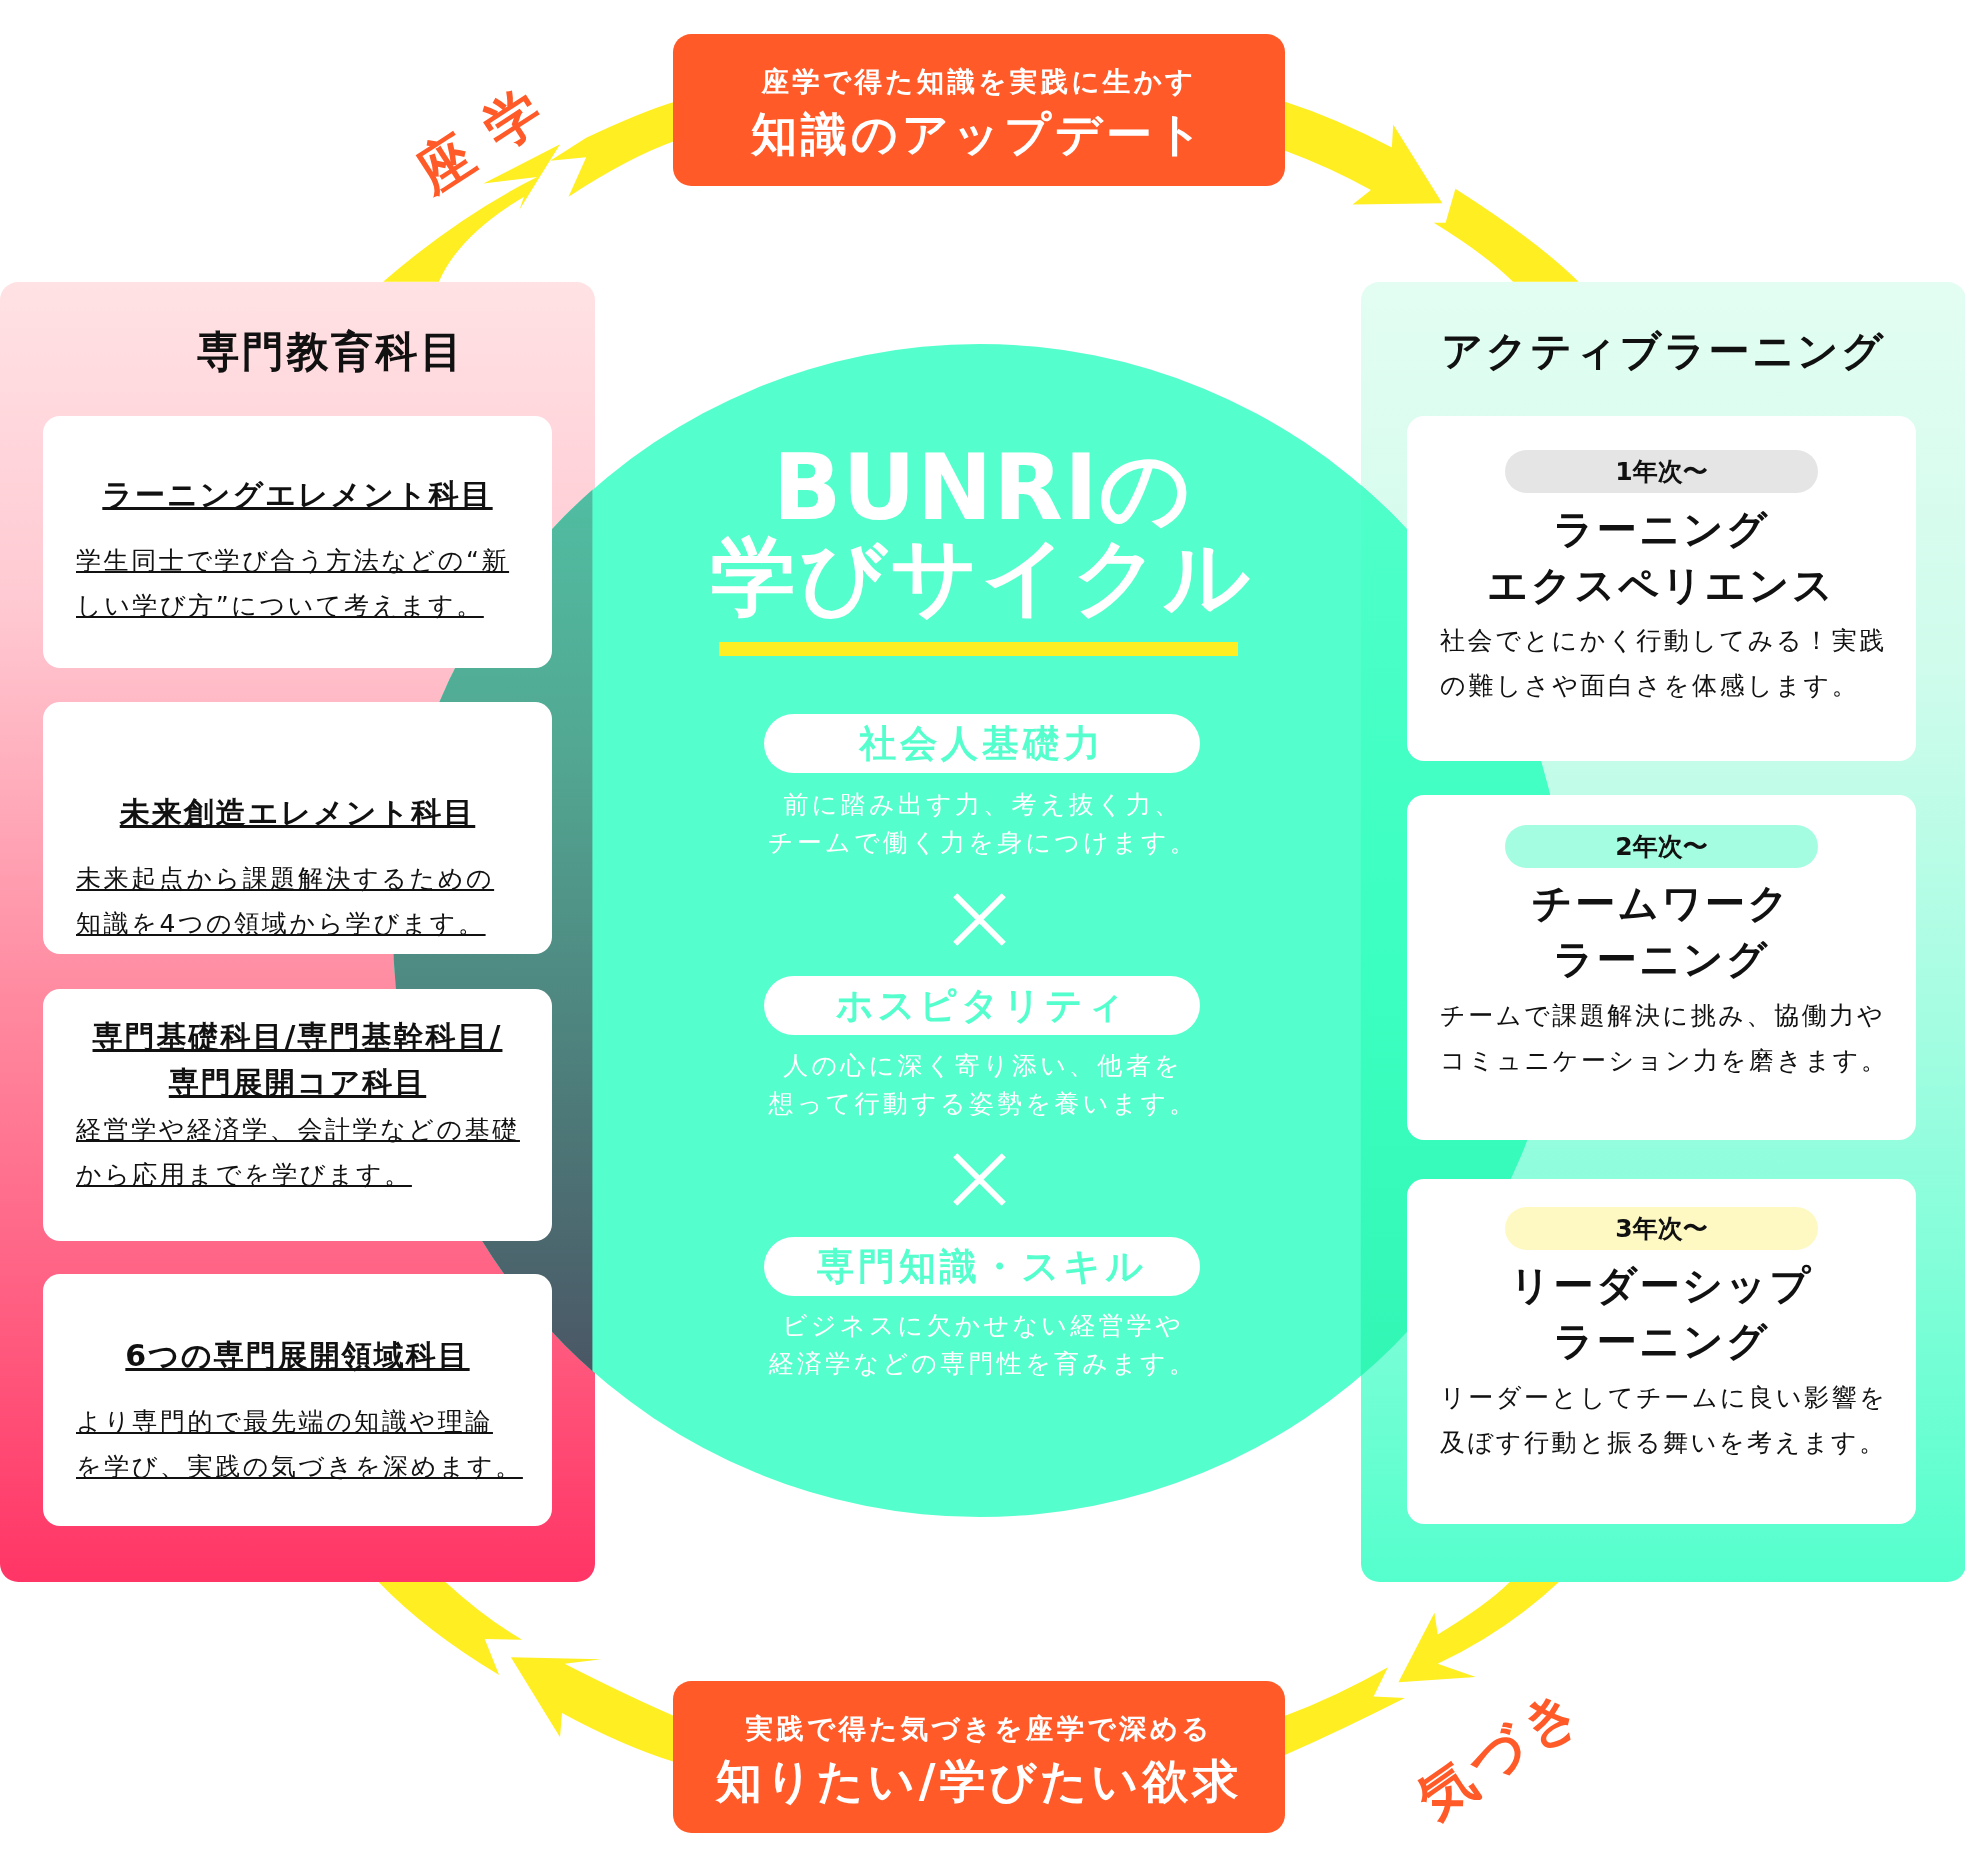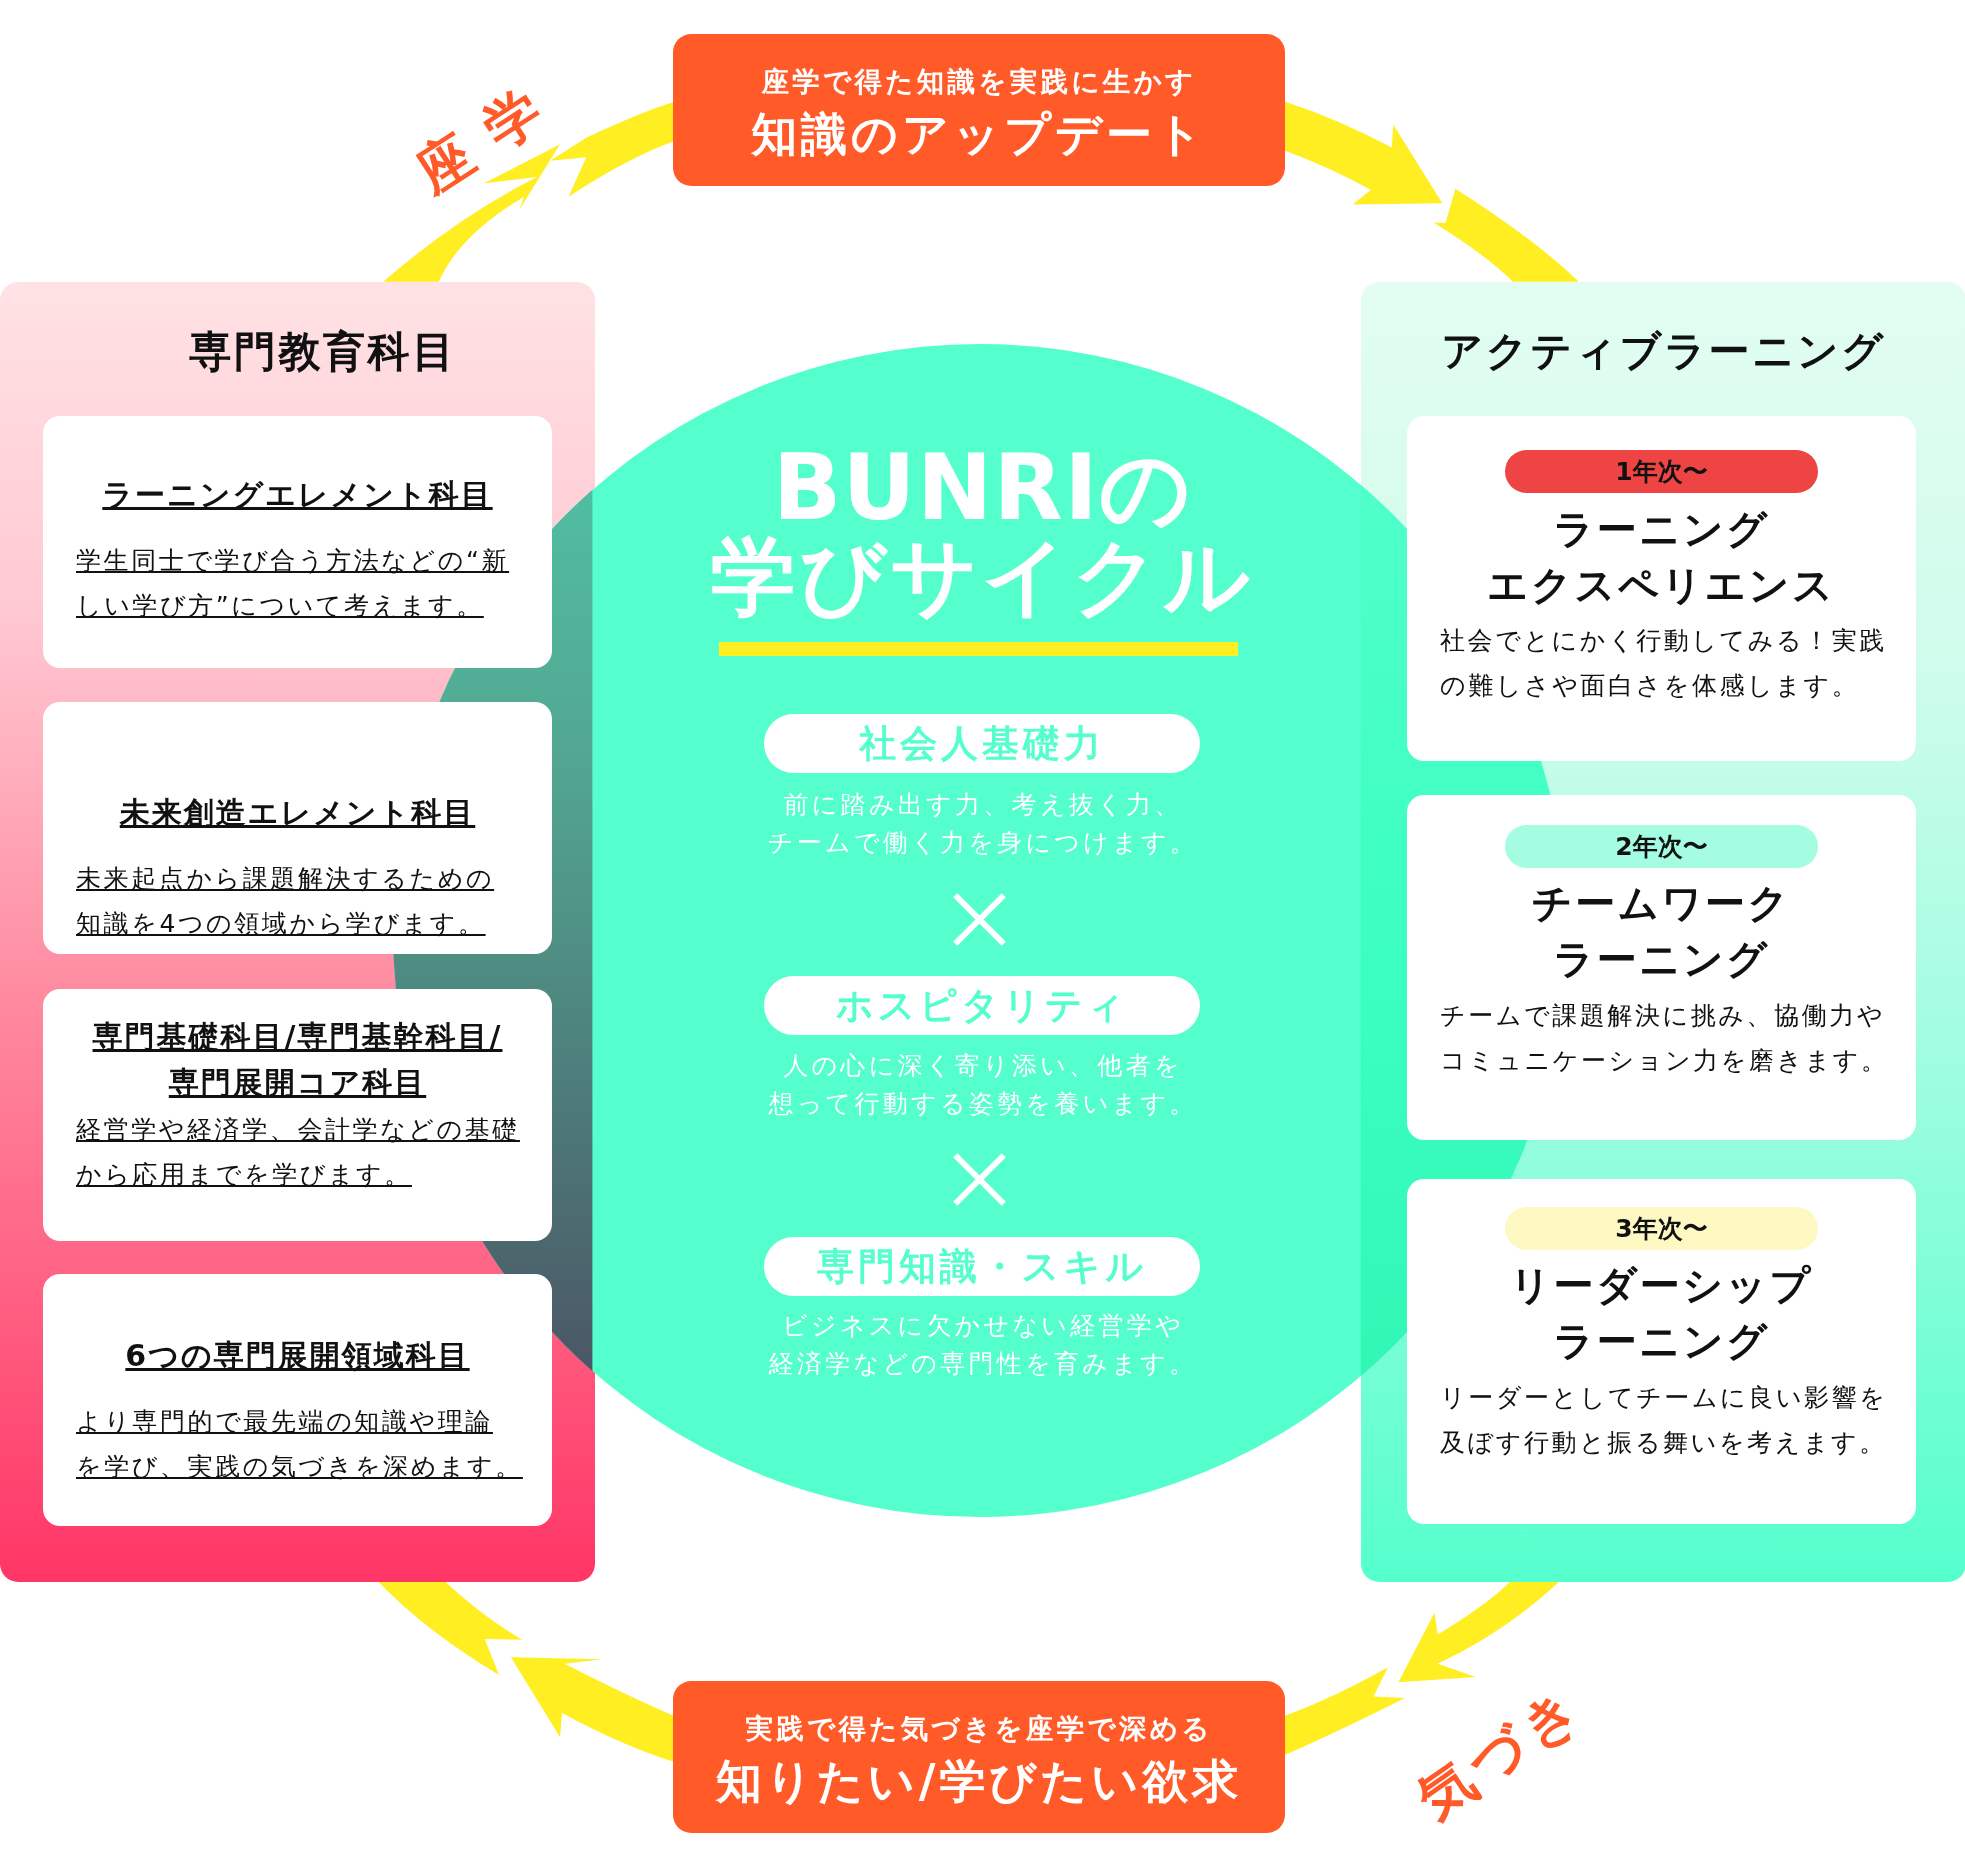--- a/index.html
+++ b/index.html
@@ -127,21 +127,21 @@
 </div>
 
 <div class="orange-box" style="top:1681px;">
   <div class="sub">実践で得た気づきを座学で深める</div>
   <div class="main">知りたい/学びたい欲求</div>
 </div>
 
 <div class="side-label" style="left:409px; top:98px; transform: rotate(-33deg);">座学</div>
 <div class="side-label" style="left:1408px; top:1716px; transform: rotate(-35deg); letter-spacing:6.6px;">気づき</div>
 
-<div class="panel-title" style="top:324px; left:0; width:646px;">専門教育科目</div>
+<div class="panel-title" style="top:324px; left:8px; width:646px;">専門教育科目</div>
 
 <div class="card left-card" style="top:416px; height:252px; padding-top:56px;">
   <div class="title">ラーニングエレメント科目</div>
   <div class="desc" style="padding:19.7px 0 0 33px;">
     <div>学生同士で学び合う方法などの“新</div>
     <div>しい学び方”について考えます。</div>
   </div>
 </div>
 
 <div class="card left-card" style="top:702px; height:252px; padding-top:88px;">
@@ -197,21 +197,21 @@
 
 <div class="pill" style="top:1237px;">専門知識・スキル</div>
 <div class="pill-desc" style="top:1307px;">
   <div>ビジネスに欠かせない経営学や</div>
   <div>経済学などの専門性を育みます。</div>
 </div>
 
 <div class="panel-title" style="top:324px; left:1361px; width:605px; font-size:41px;">アクティブラーニング</div>
 
 <div class="card right-card" style="top:416px; height:345px; padding-top:34px;">
-  <div class="year-pill" style="background:#ef4444;">1年次〜</div>
+  <div class="year-pill" style="background:#e5e5e5;">1年次〜</div>
   <div class="rc-title" style="margin-top:7.9px;">
     <div>ラーニング</div>
     <div>エクスペリエンス</div>
   </div>
   <div class="desc" style="padding:5.2px 0 0 33px;">
     <div>社会でとにかく行動してみる！実践</div>
     <div>の難しさや面白さを体感します。</div>
   </div>
 </div>
 

